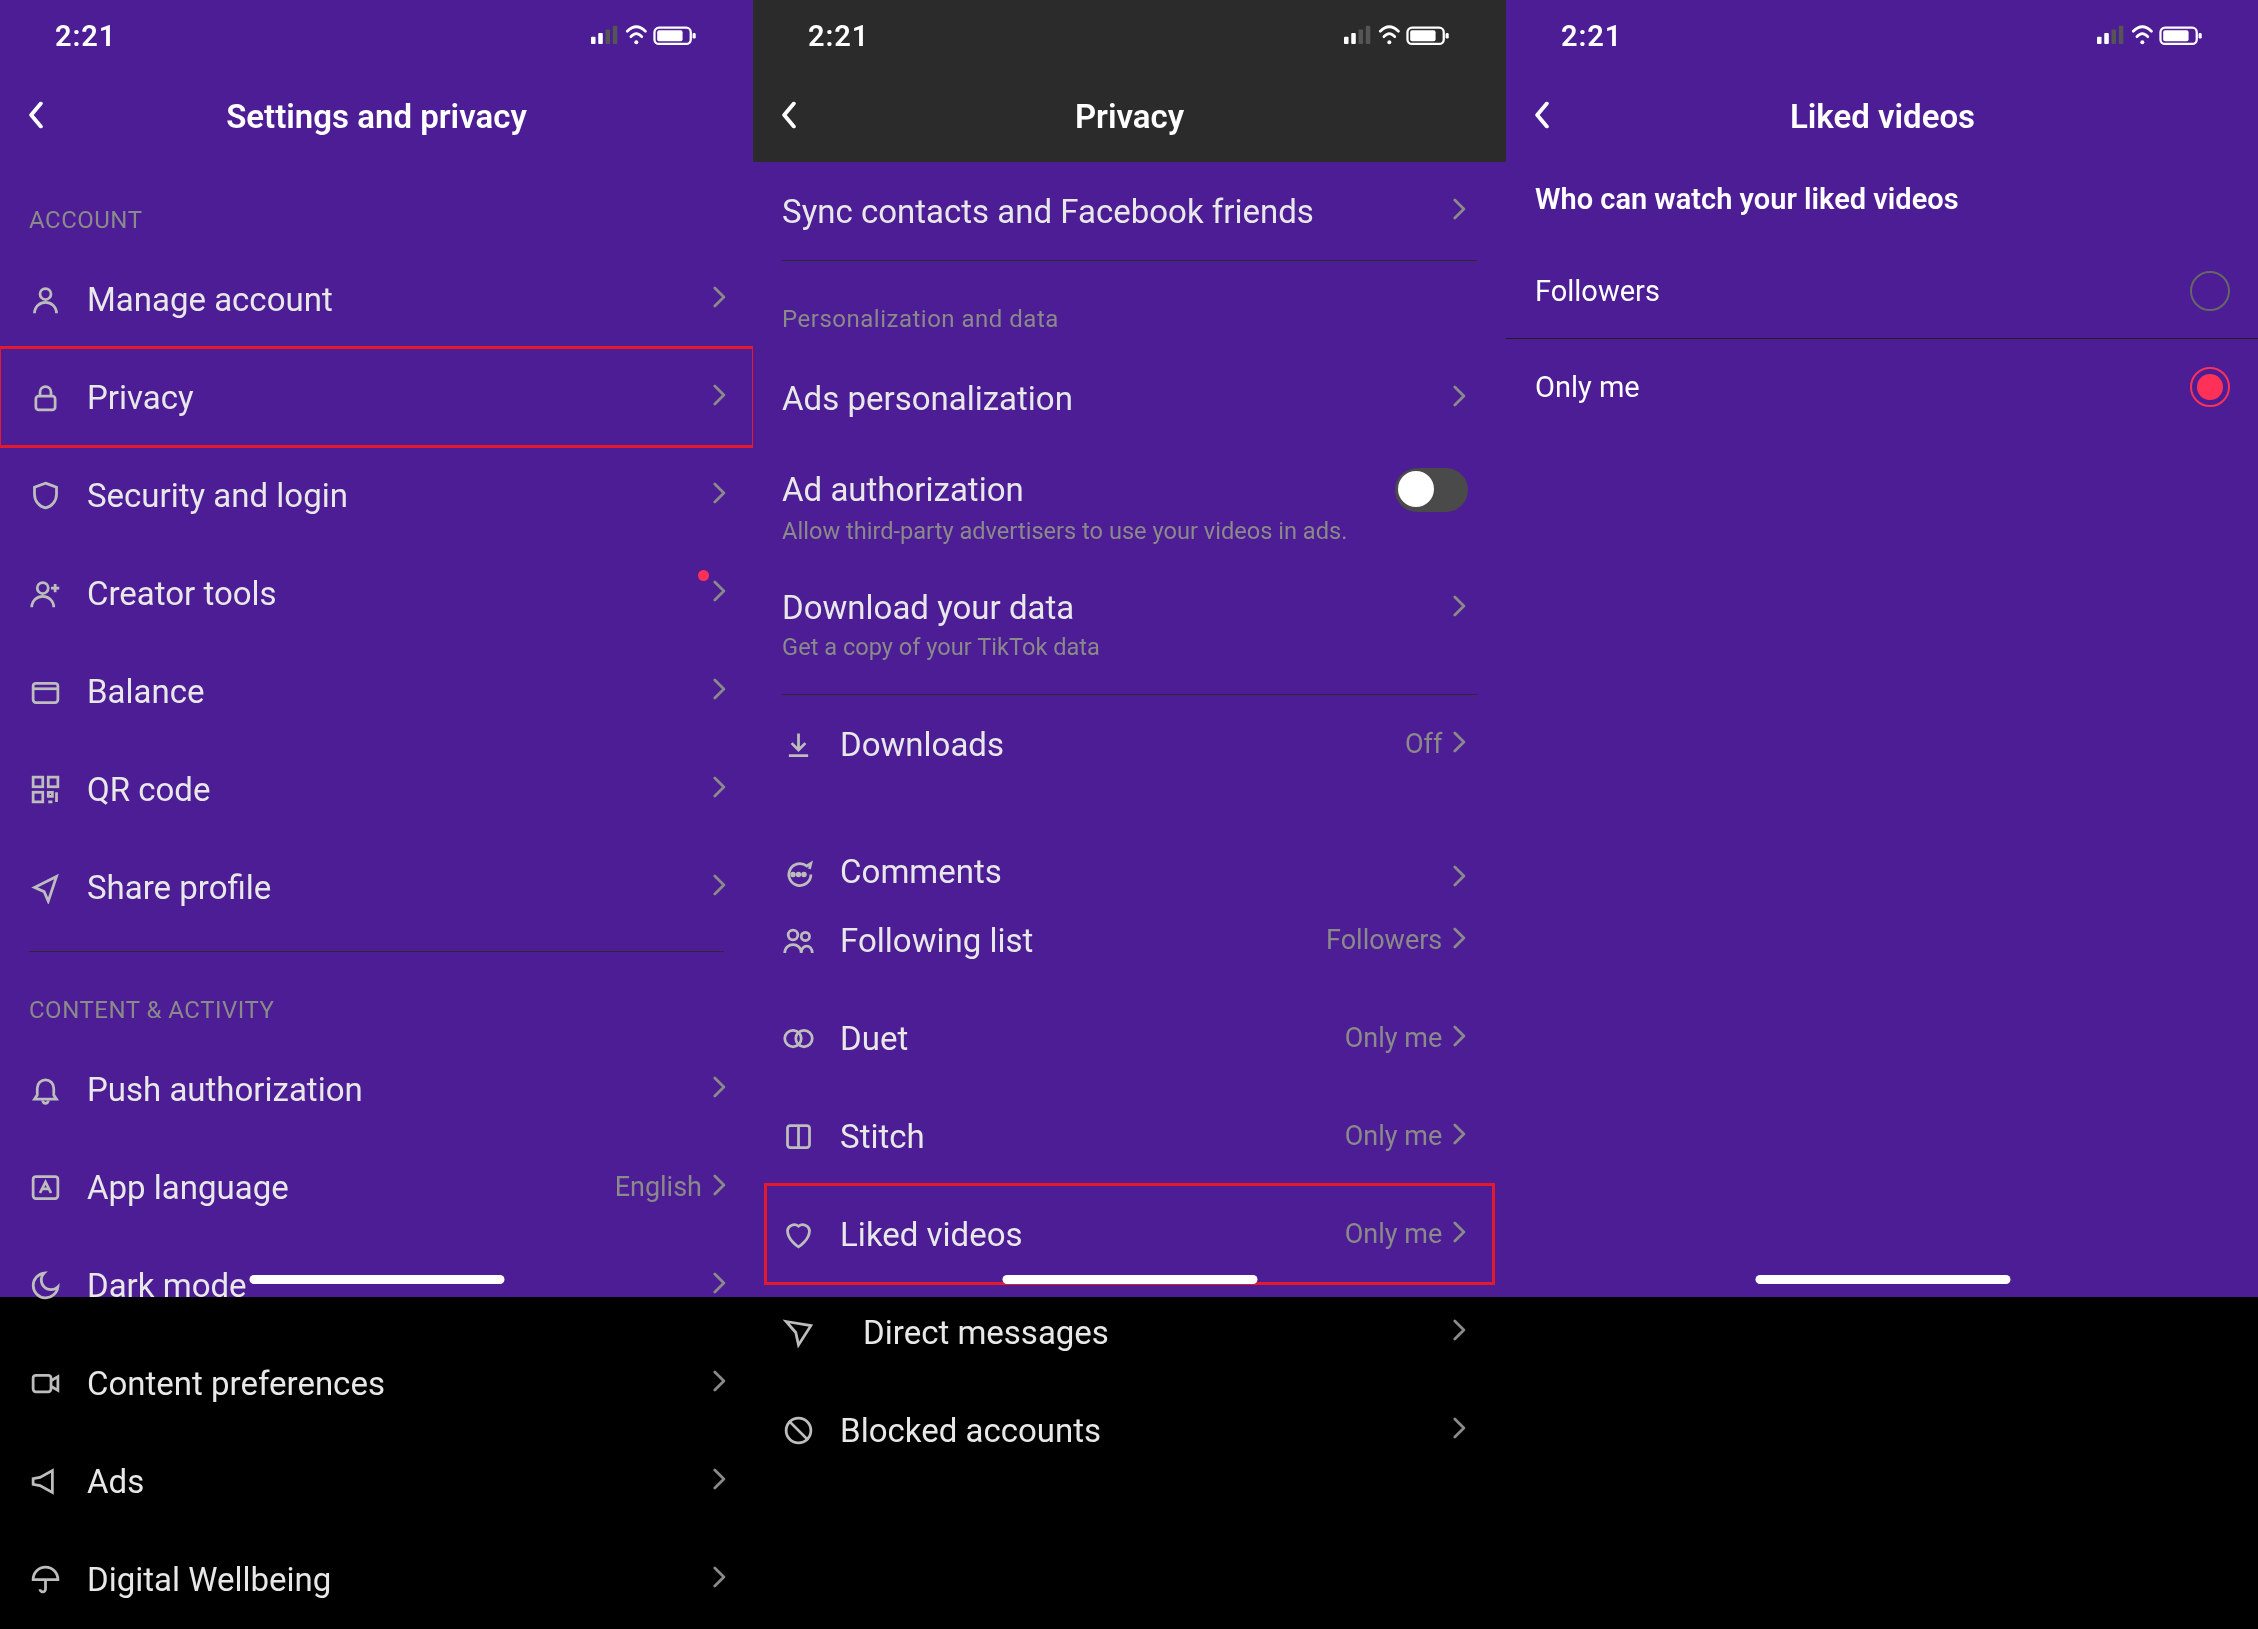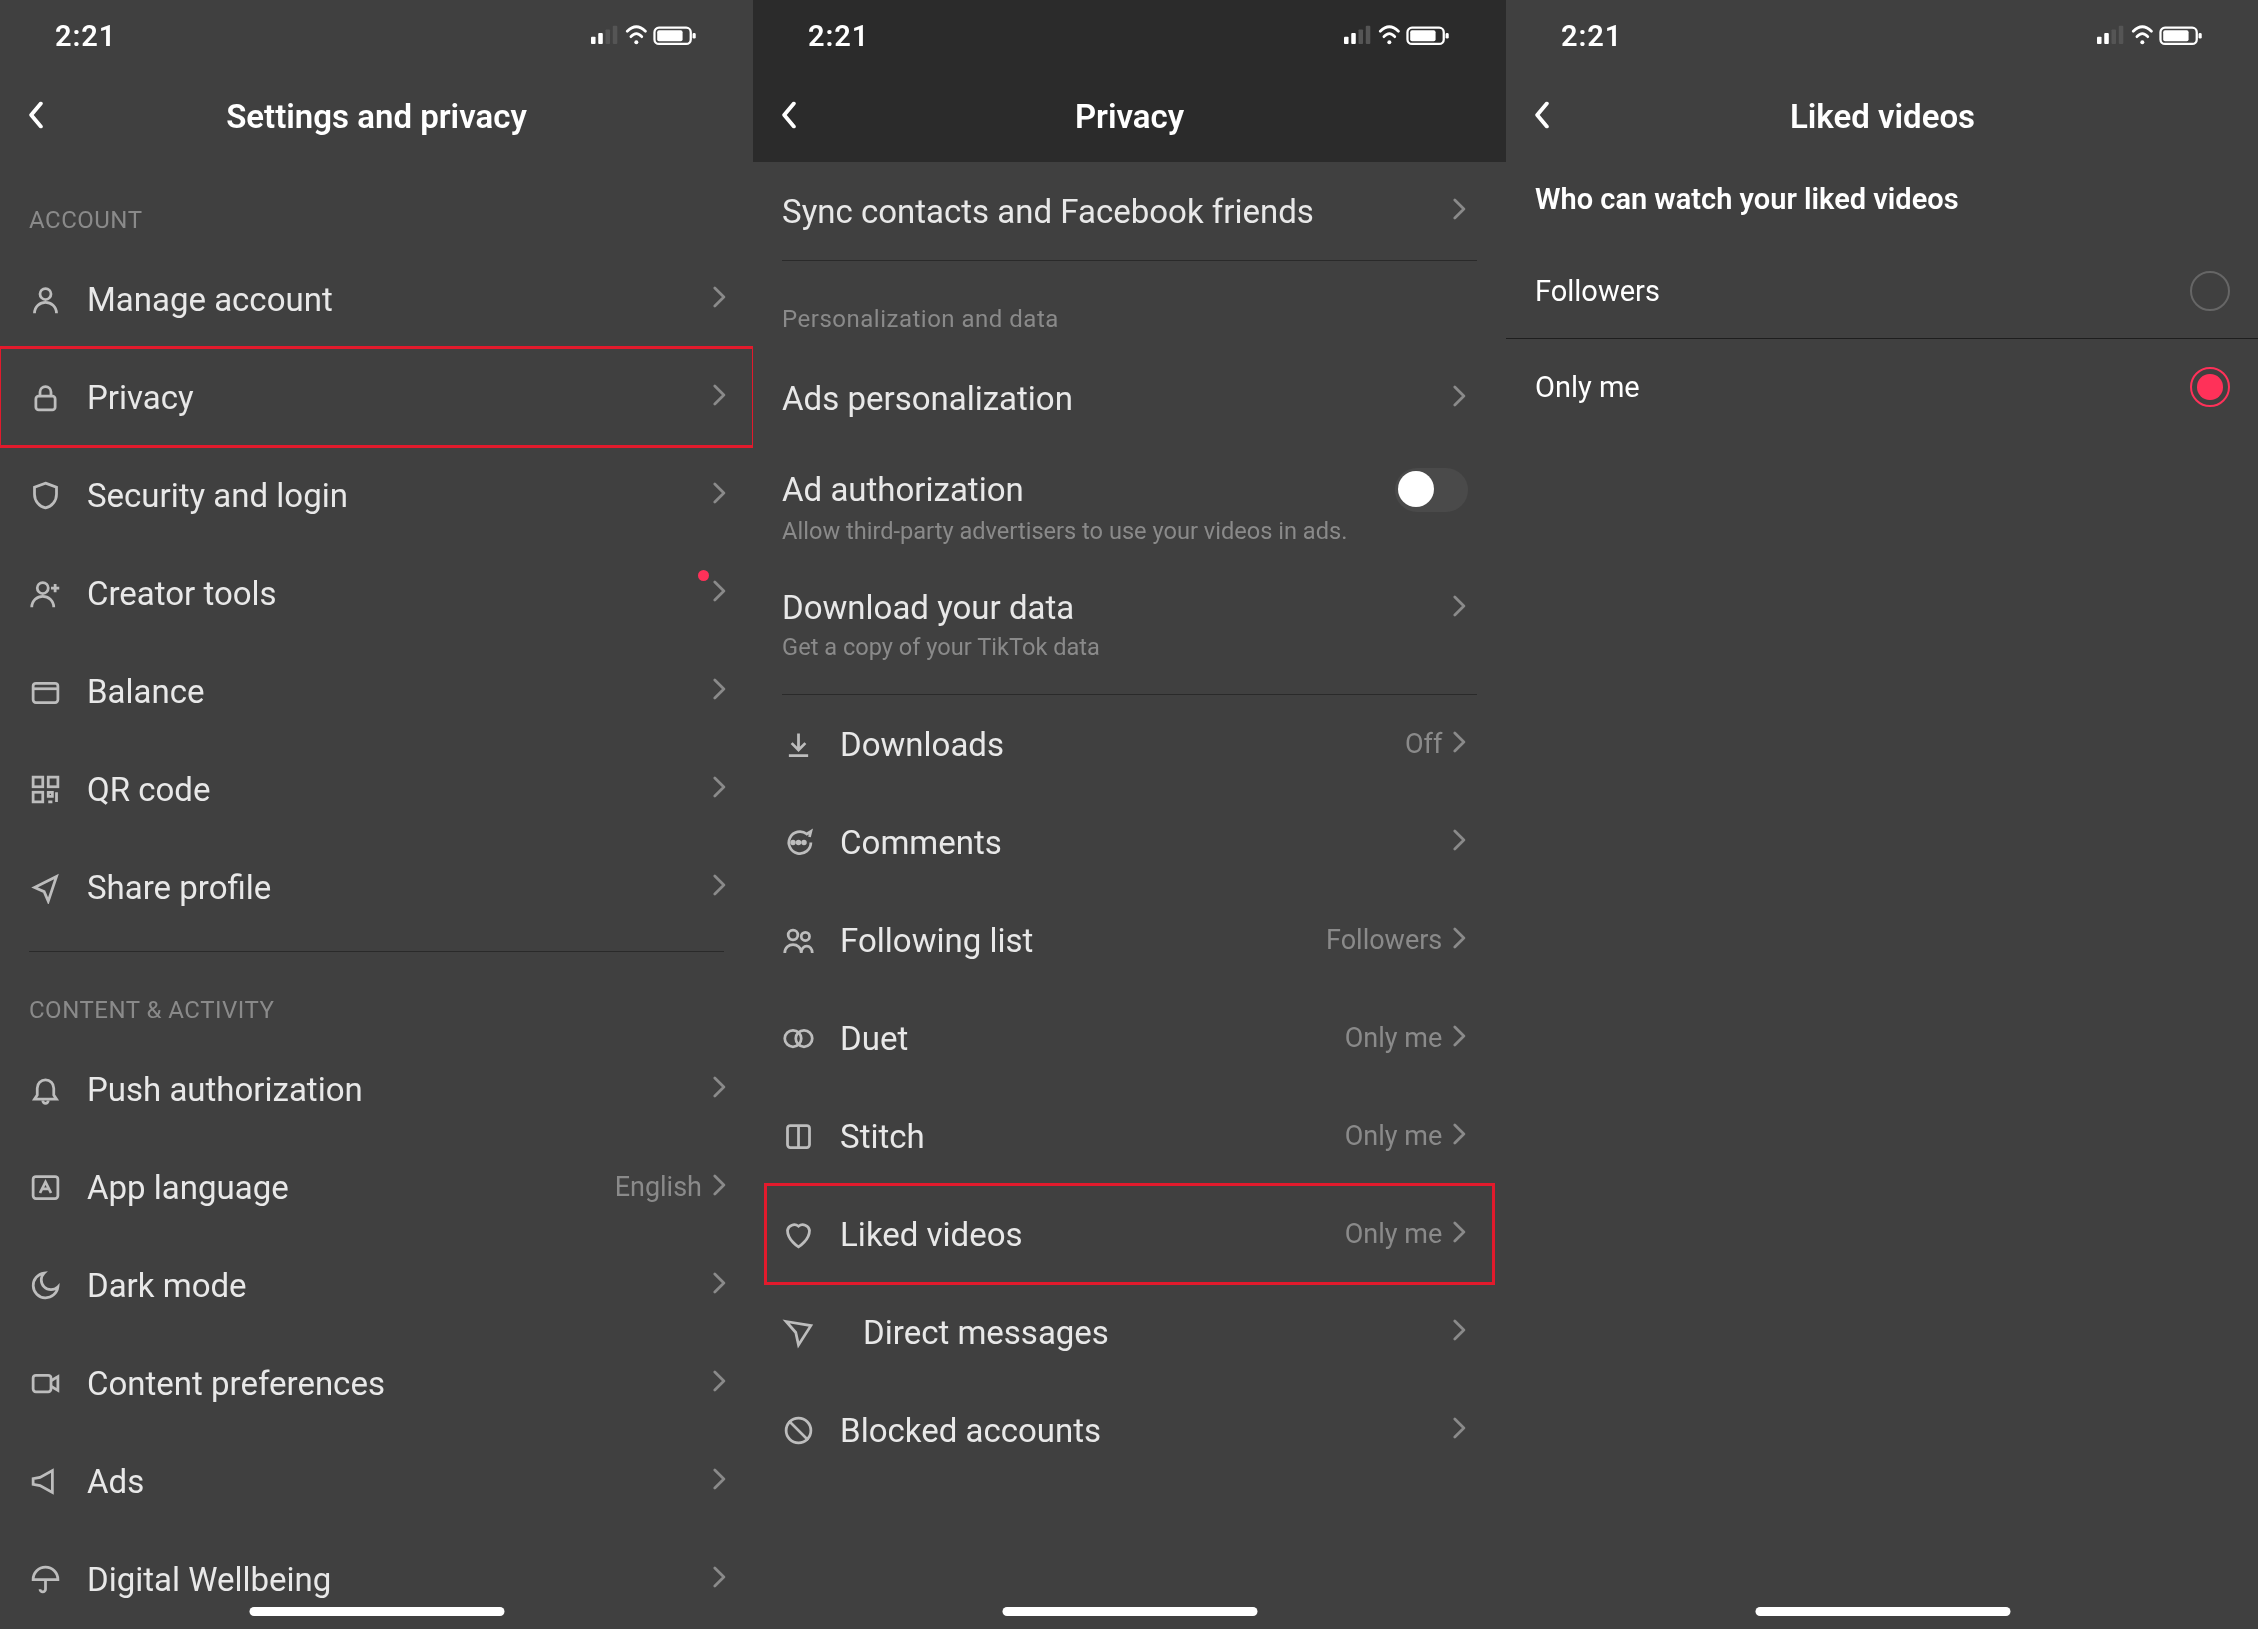--- a/index.html
+++ b/index.html
@@ -1,18 +1,18 @@
 <!DOCTYPE html>
 <html style="font-size:14.5px"><head>
 <meta charset="utf-8">
 <style>
   * { margin:0; padding:0; box-sizing:border-box; -webkit-font-smoothing:antialiased; }
   html,body { width:2258px; height:1629px; background:#000; font-family:-apple-system,BlinkMacSystemFont,"Segoe UI",Roboto,sans-serif; color:#fff; overflow:hidden; }
   .wrap { display:flex; width:2258px; height:1629px; }
-  .phone { width:753px; height:1629px; background:#404040; position:relative; flex:0 0 753px; }
+  .phone { width:753px; height:1297px; background:#4c1d95; position:relative; flex:0 0 753px; }
   .phone.grey-hdr .status-bar, .phone.grey-hdr .nav-bar { background:#2b2b2b; }
 
   
   .status-bar { height:71px; display:flex; align-items:center; justify-content:space-between; padding:0 55px 0 55px; font-size:29px; font-weight:600; }
   .status-left { letter-spacing:0.9px; }
   .status-right { display:flex; align-items:center; gap:9px; }
   .status-right svg { display:block; }
 
   
   .nav-bar { height:91px; display:flex; align-items:center; position:relative; }
@@ -347,21 +347,21 @@
               <path d="M12 4v12M7 11l5 5 5-5M5 20h14"></path>
             </svg>
           </span>
       <span class="label">Downloads</span>
       <span class="value">Off</span>
       <span class="chev"><svg width="14.5" height="22" viewBox="0 0 16 24">
               <use href="#chev-right"></use>
             </svg></span>
     </div>
 
-    <div class="row" style="padding-left:16.4px;">
+    <div class="row" style="padding-left:16.4px;align-items:flex-end;">
       <span class="icon">
             <svg width="33" height="33" viewBox="0 0 24 24" fill="none" stroke="#bdbdbd" stroke-width="2">
               <path d="M21 12a8 8 0 1 1-3-6.2L21 4l-1 4"></path>
               <circle cx="8" cy="12" r="1" fill="#bdbdbd"></circle>
               <circle cx="12" cy="12" r="1" fill="#bdbdbd"></circle>
               <circle cx="16" cy="12" r="1" fill="#bdbdbd"></circle>
             </svg>
           </span>
       <span class="label">Comments</span>
       <span class="chev"><svg width="14.5" height="22" viewBox="0 0 16 24">

